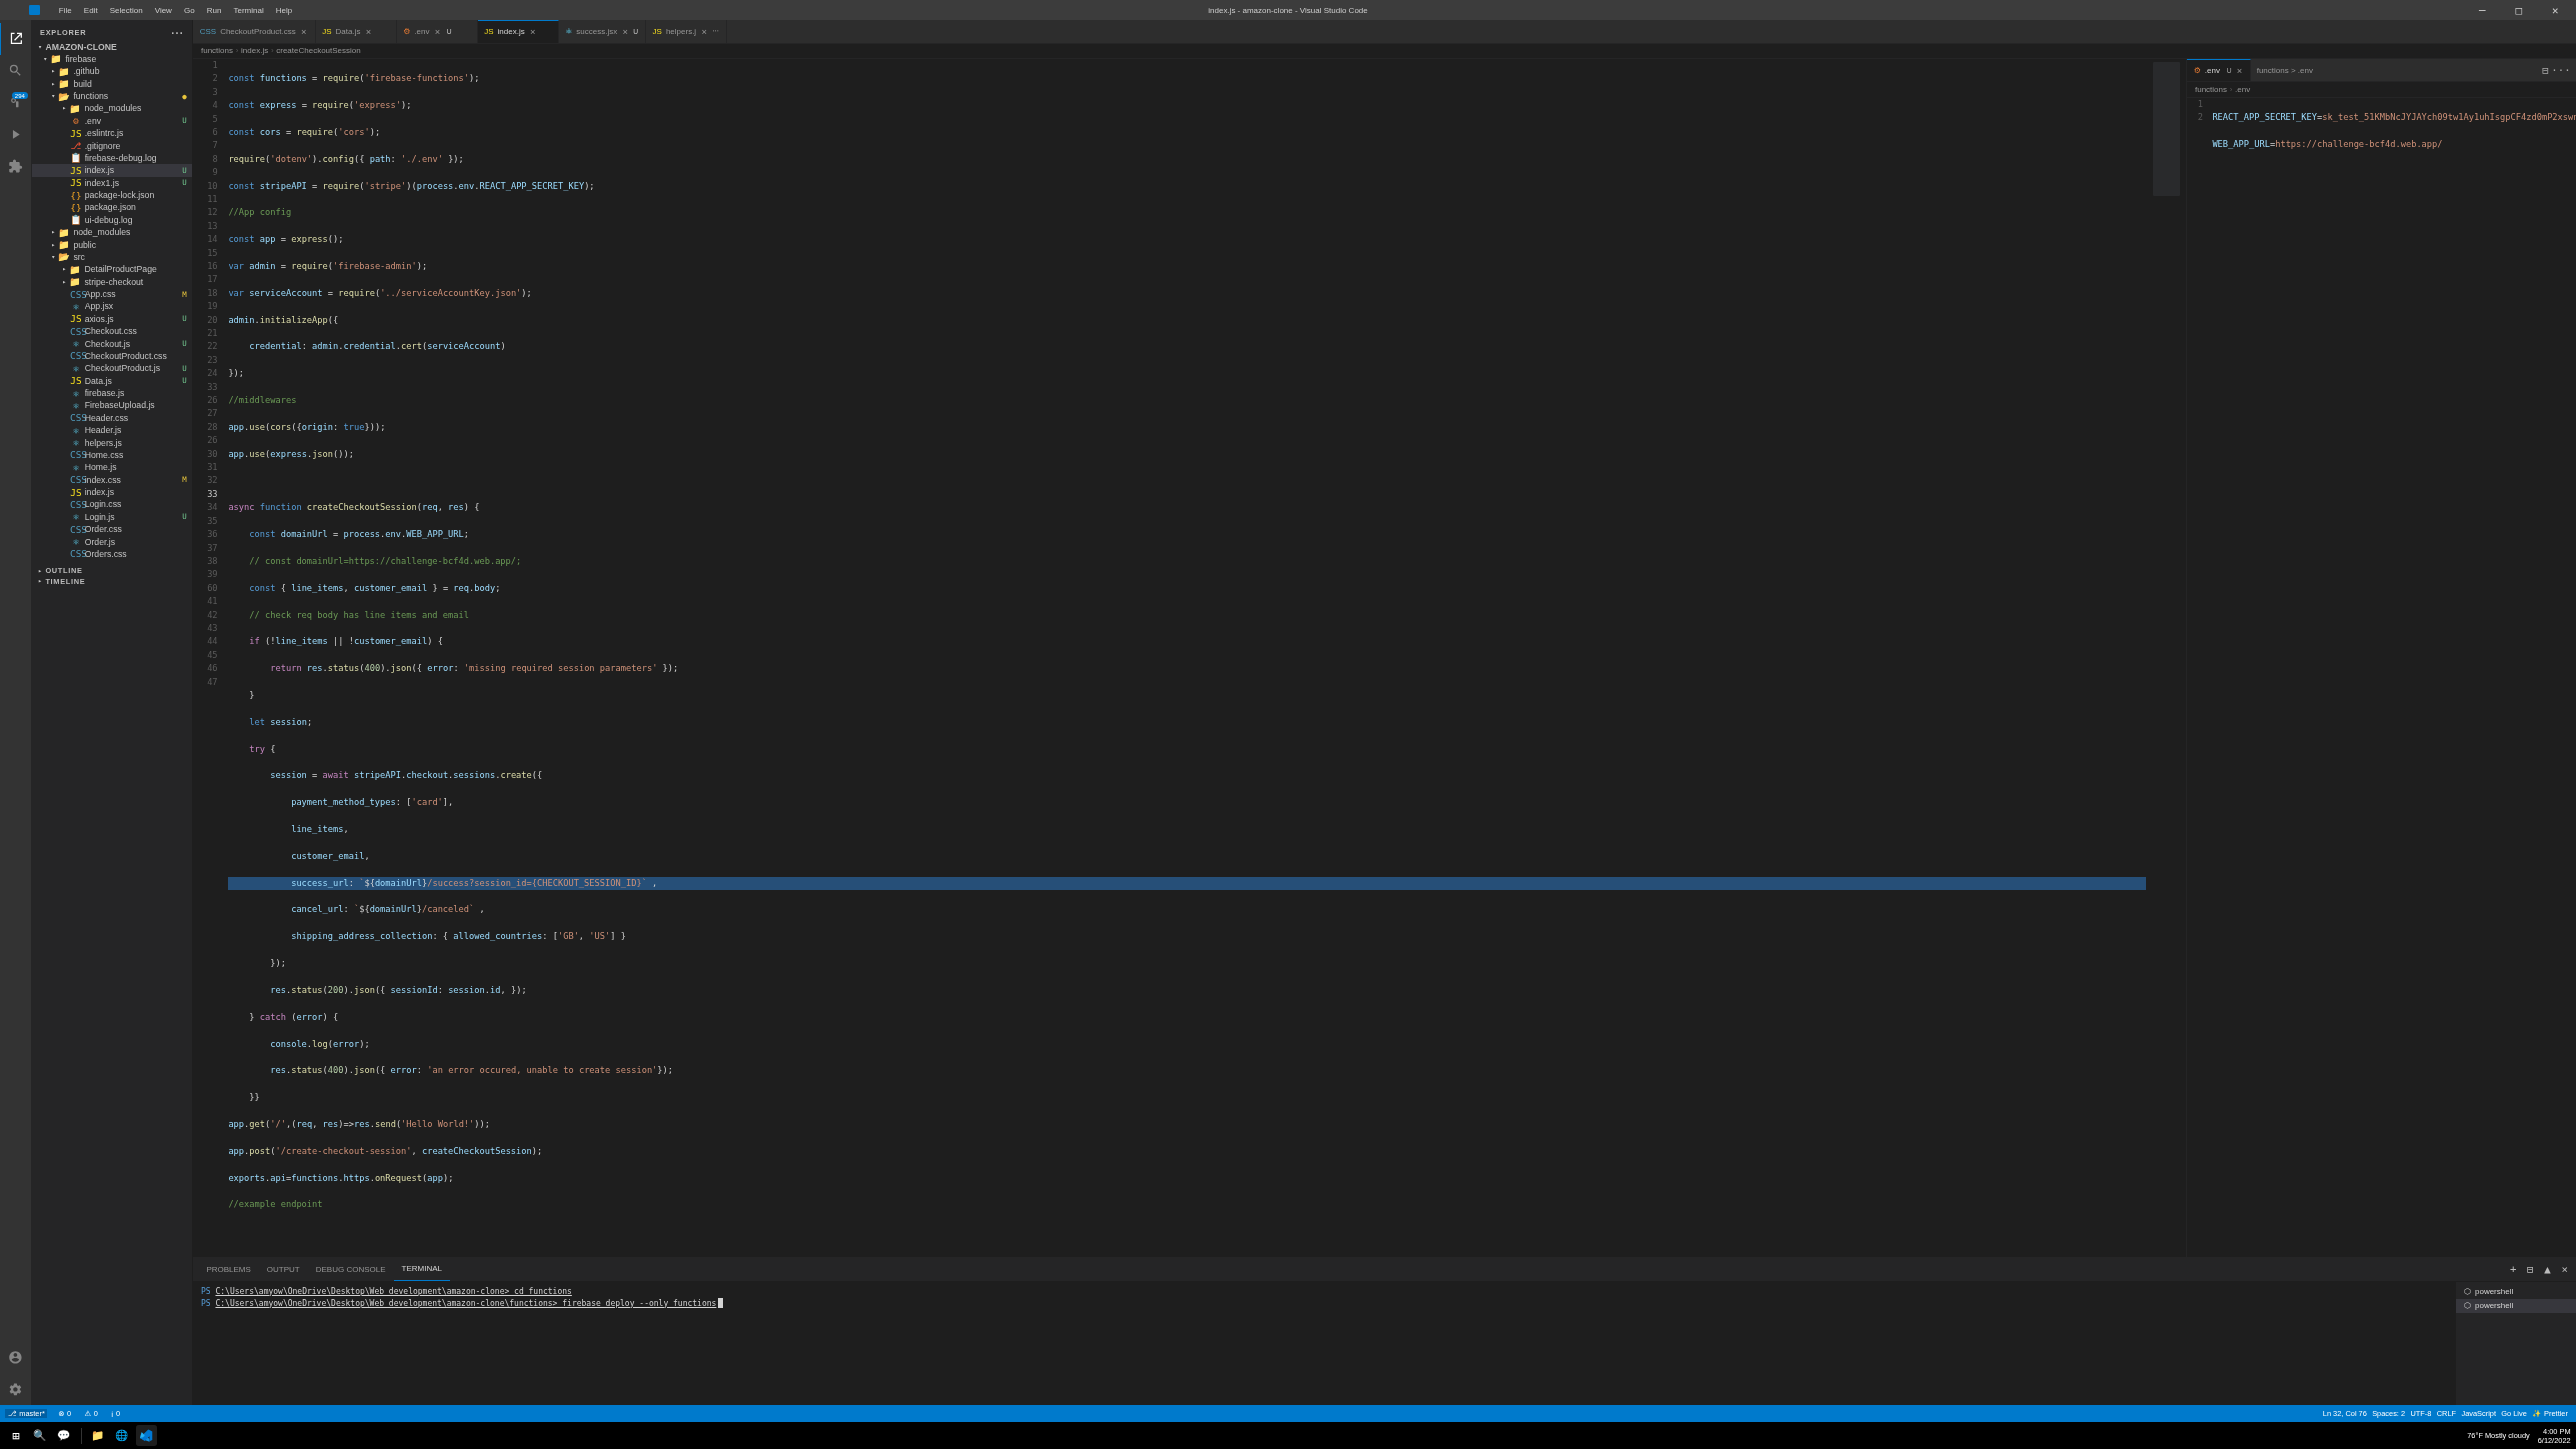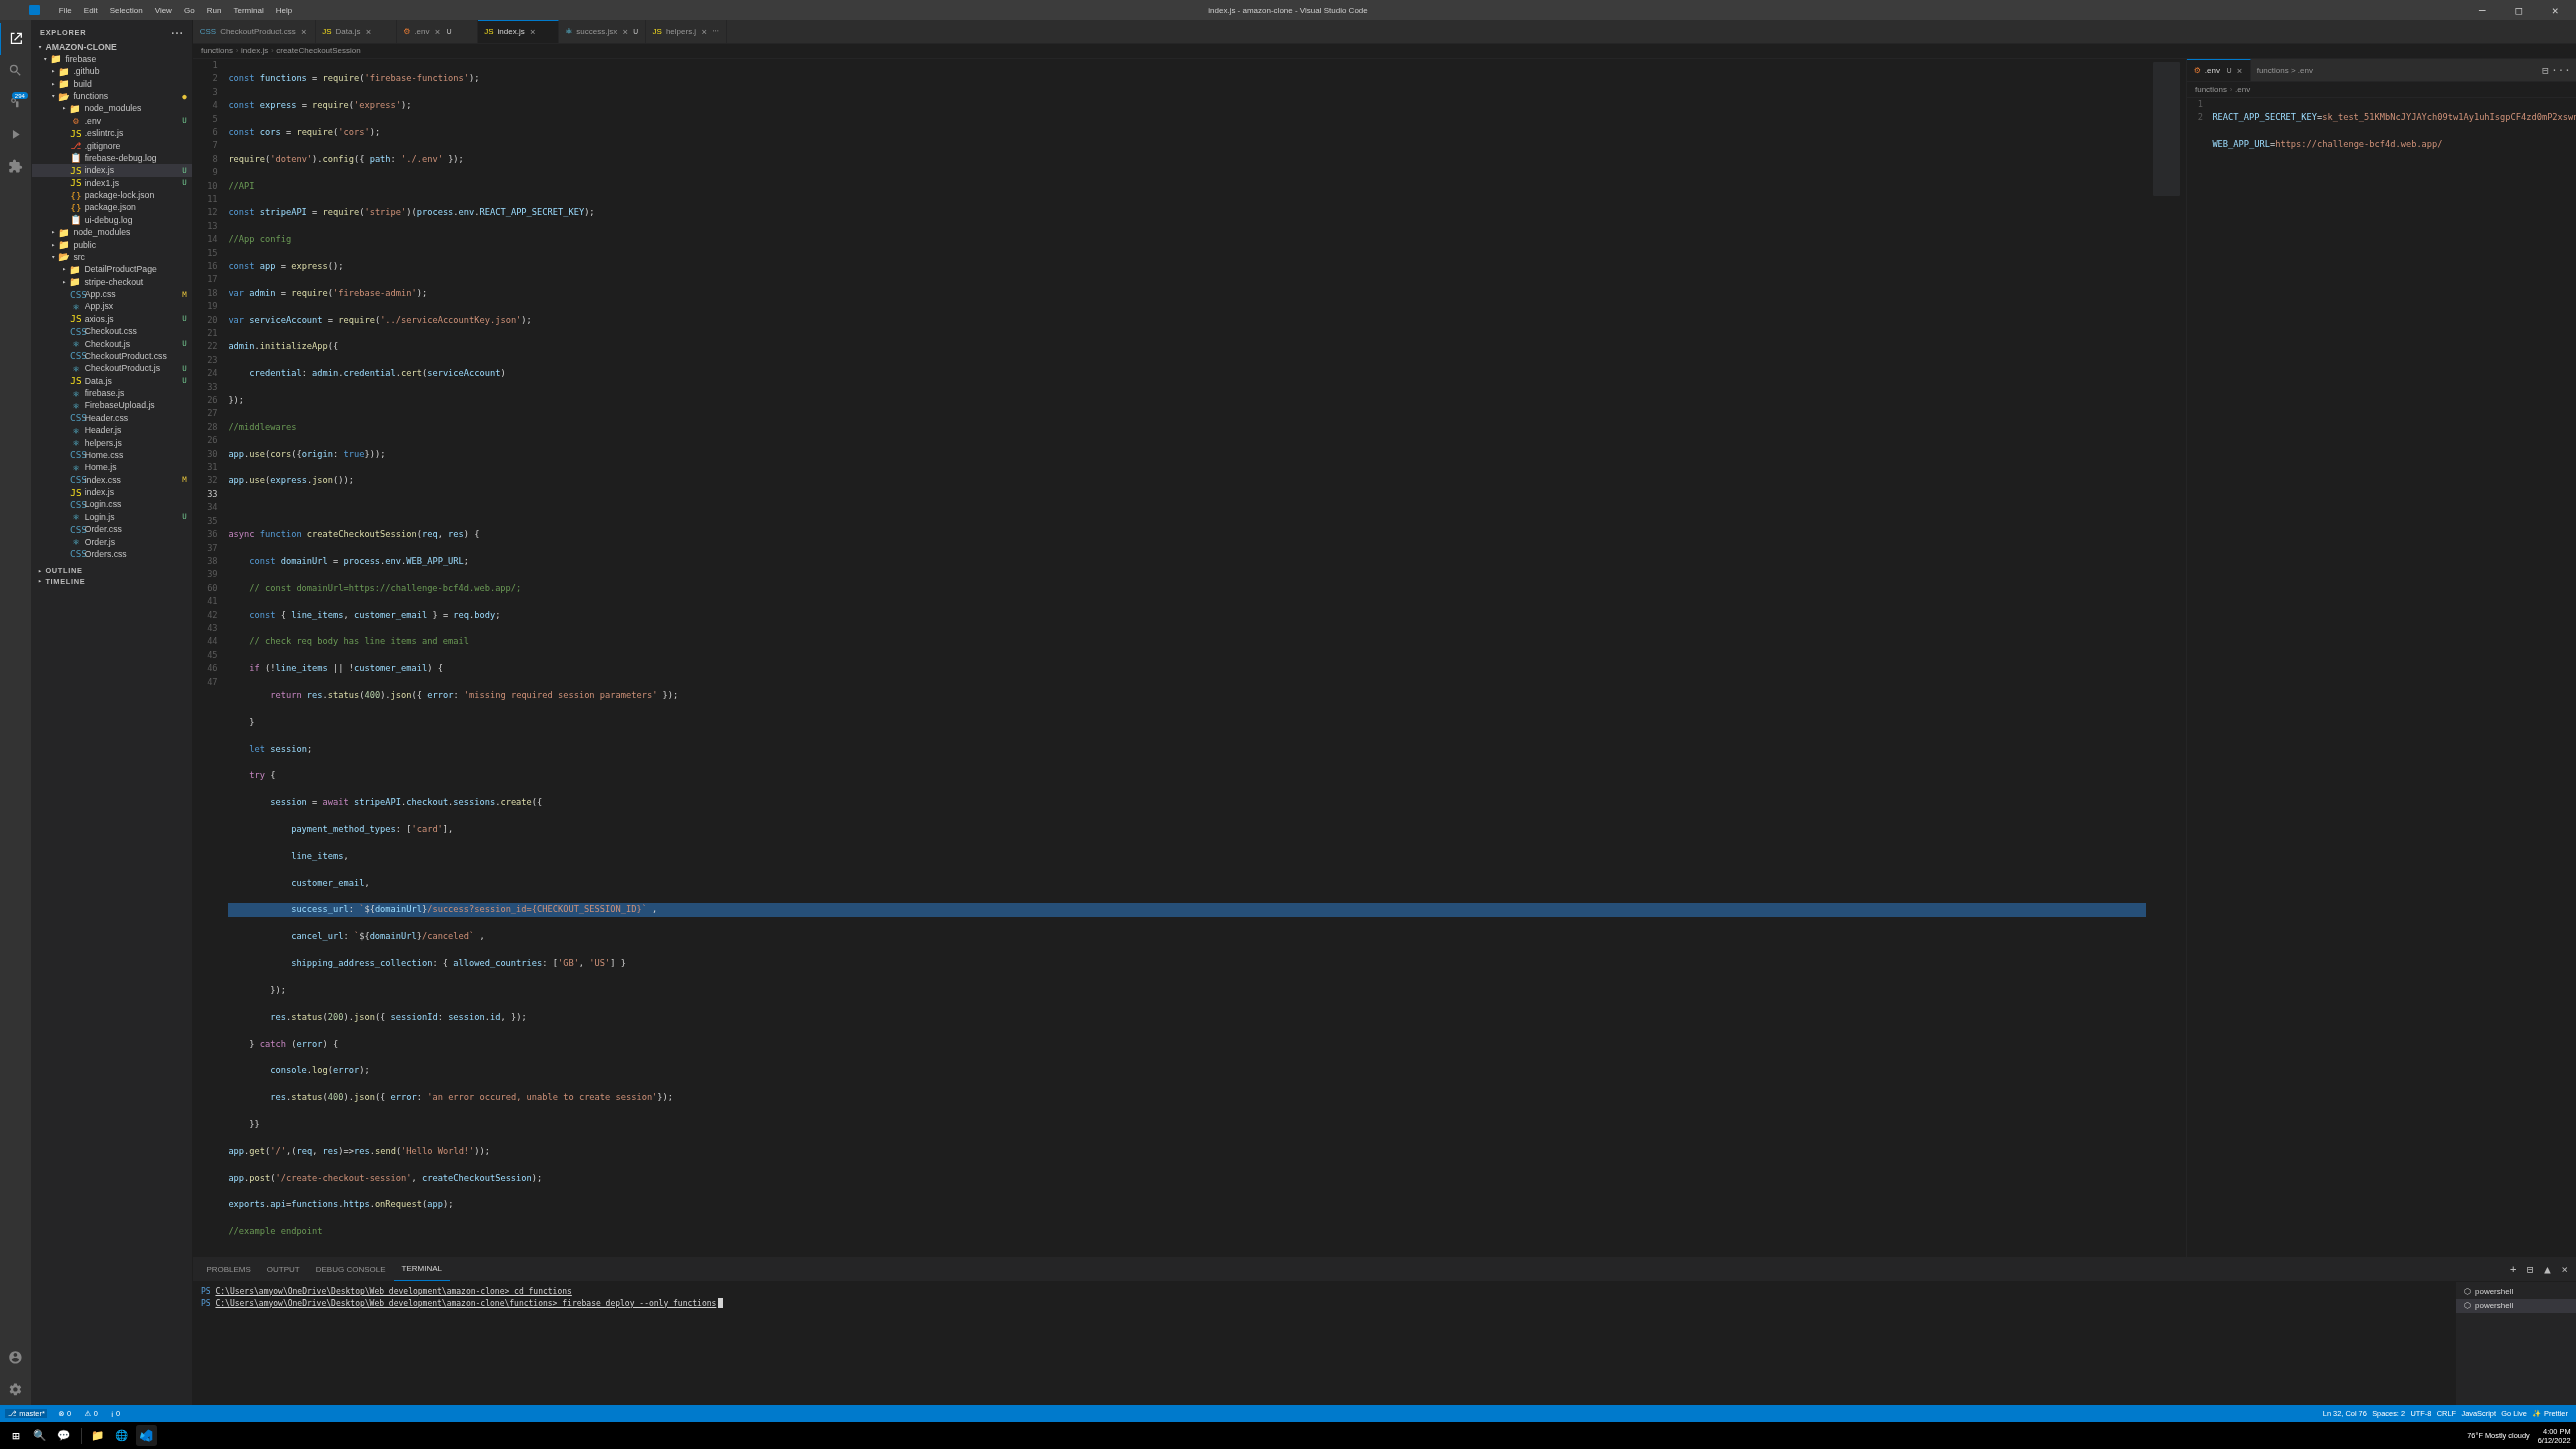--- a/index.html
+++ b/index.html
@@ -608,21 +608,20 @@
               <span class="ln">44</span>
             <span class="ln">45</span>
               <span class="ln">46</span>
               <span class="ln">47</span>
           </div>
           <div class="code-content">
 <span class="code-line"><span class="kw">const</span> <span class="var">functions</span> <span class="punc">=</span> <span class="fn">require</span><span class="punc">(</span><span class="str">'firebase-functions'</span><span class="punc">);</span></span>
 <span class="code-line"><span class="kw">const</span> <span class="var">express</span> <span class="punc">=</span> <span class="fn">require</span><span class="punc">(</span><span class="str">'express'</span><span class="punc">);</span></span>
 <span class="code-line"><span class="kw">const</span> <span class="var">cors</span> <span class="punc">=</span> <span class="fn">require</span><span class="punc">(</span><span class="str">'cors'</span><span class="punc">);</span></span>
 <span class="code-line"><span class="fn">require</span><span class="punc">(</span><span class="str">'dotenv'</span><span class="punc">).</span><span class="fn">config</span><span class="punc">({</span> <span class="prop">path</span><span class="punc">:</span> <span class="str">'./.env'</span> <span class="punc">});</span></span>
-<span class="code-line"><span class="cmt">//API</span></span>
 <span class="code-line"><span class="kw">const</span> <span class="var">stripeAPI</span> <span class="punc">=</span> <span class="fn">require</span><span class="punc">(</span><span class="str">'stripe'</span><span class="punc">)(</span><span class="var">process</span><span class="punc">.</span><span class="var">env</span><span class="punc">.</span><span class="var">REACT_APP_SECRET_KEY</span><span class="punc">);</span></span>
 <span class="code-line"><span class="cmt">//App config</span></span>
 <span class="code-line"><span class="kw">const</span> <span class="var">app</span> <span class="punc">=</span> <span class="fn">express</span><span class="punc">();</span></span>
 <span class="code-line"><span class="kw">var</span> <span class="var">admin</span> <span class="punc">=</span> <span class="fn">require</span><span class="punc">(</span><span class="str">'firebase-admin'</span><span class="punc">);</span></span>
 <span class="code-line"><span class="kw">var</span> <span class="var">serviceAccount</span> <span class="punc">=</span> <span class="fn">require</span><span class="punc">(</span><span class="str">'../serviceAccountKey.json'</span><span class="punc">);</span></span>
 <span class="code-line"><span class="var">admin</span><span class="punc">.</span><span class="fn">initializeApp</span><span class="punc">({</span></span>
 <span class="code-line">    <span class="prop">credential</span><span class="punc">:</span> <span class="var">admin</span><span class="punc">.</span><span class="var">credential</span><span class="punc">.</span><span class="fn">cert</span><span class="punc">(</span><span class="var">serviceAccount</span><span class="punc">)</span></span>
 <span class="code-line"><span class="punc">});</span></span>
 <span class="code-line"><span class="cmt">//middlewares</span></span>
 <span class="code-line"><span class="var">app</span><span class="punc">.</span><span class="fn">use</span><span class="punc">(</span><span class="fn">cors</span><span class="punc">({</span><span class="prop">origin</span><span class="punc">:</span> <span class="kw">true</span><span class="punc">}));</span></span>

